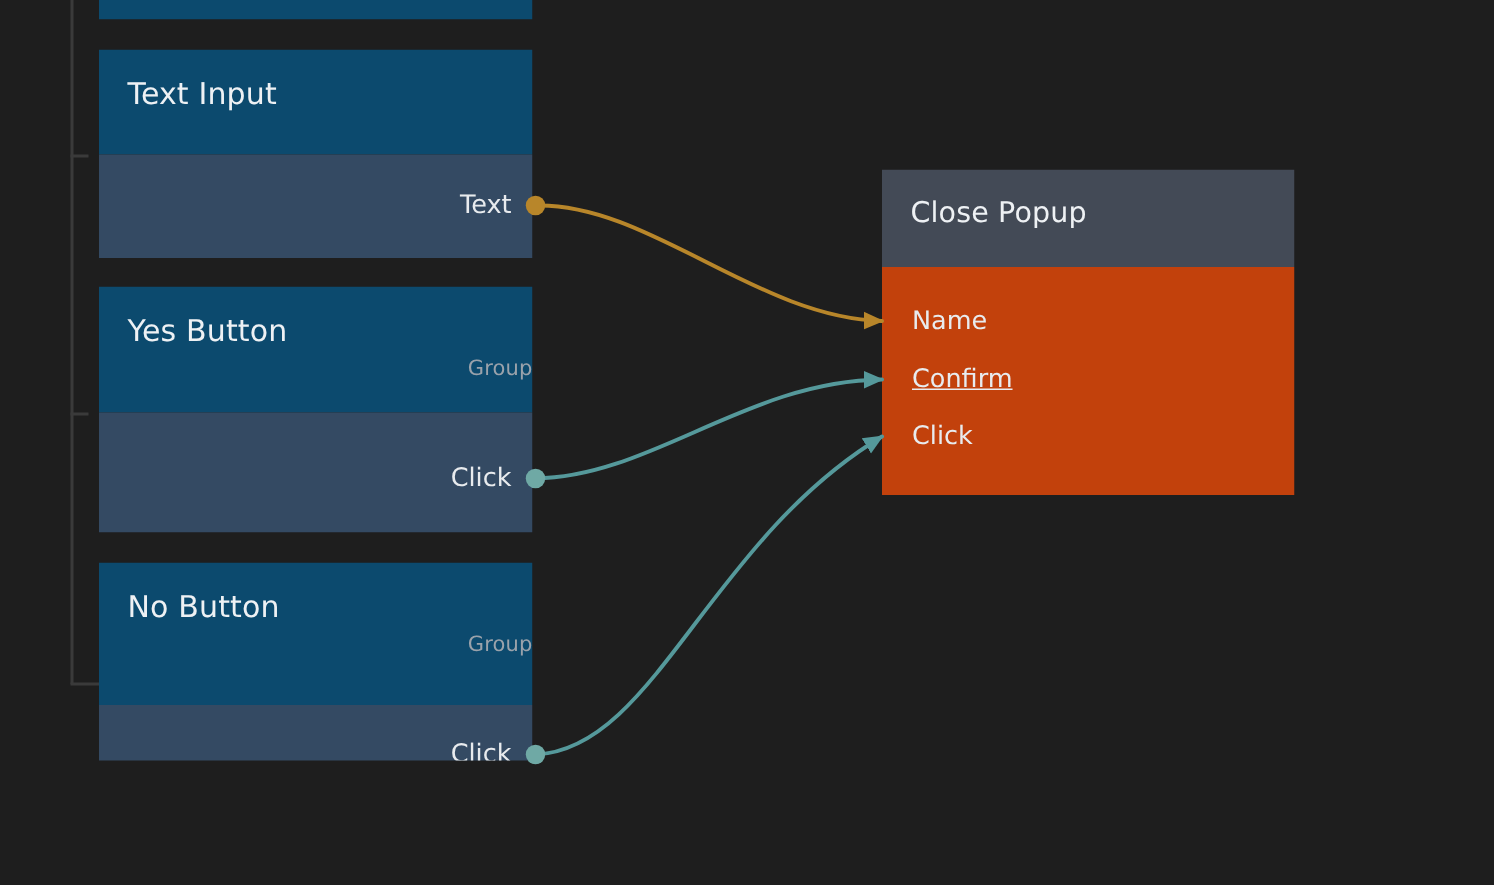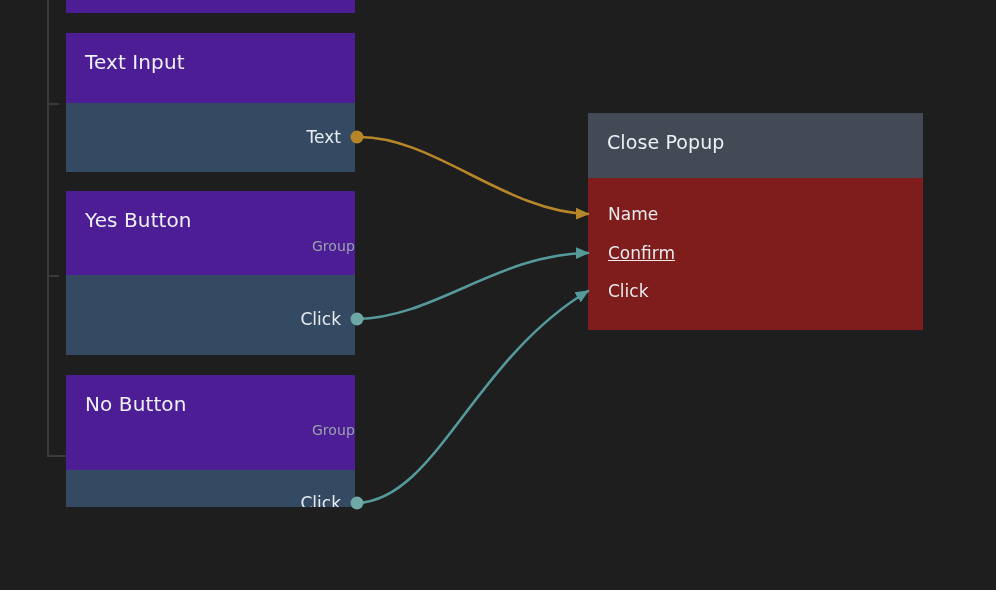--- a/index.html
+++ b/index.html
@@ -62,26 +62,26 @@
     white-space: nowrap;
     text-align: right;
   }
   .node-body {
     position: relative;
     box-sizing: border-box;
     width: 100%;
   }
 
   
-  .node-blue .node-header { background: #4c1d95; }
+  .node-blue .node-header { background: #0c4a6e; }
   .node-blue .node-body   { background: #344a63; }
 
   
   .node-grey .node-header { background: #434a56; }
-  .node-grey .node-body   { background: #7f1d1d; }
+  .node-grey .node-body   { background: #c2410c; }
   .node-grey .node-title  { font-size: 19px; }
 
   
   .port-out {
     position: absolute;
     right: 14px;
     font-size: 17px;
     color: #e8ebee;
     line-height: 20px;
     white-space: nowrap;
@@ -145,21 +145,21 @@
       </div>
       <div class="node node-blue" style="left: 66px; top: 375px; width: 289px; height: 132px;">
         <div class="node-header" style="height: 95px;">
           <div class="node-title">No Button</div>
           <div class="node-subtitle">Group</div>
         </div>
         <div class="node-body" style="height: 70px;">
           <div class="port-out" style="top: 33px;">Click</div>
         </div>
       </div>
-      <div class="node node-grey" style="left: 588px; top: 113px; width: 335px; height: 217px;">
+      <div class="node node-grey" style="left: 588px; top: 113px; width: 275px; height: 217px;">
         <div class="node-header" style="height: 65px;">
           <div class="node-title">Close Popup</div>
         </div>
         <div class="node-body" style="height: 152px;">
           <div class="port-in" style="top: 36px;">Name</div>
           <div class="port-in" style="top: 75px; text-decoration: underline;">Confirm</div>
           <div class="port-in" style="top: 113px;">Click</div>
         </div>
       </div>
     </div>

